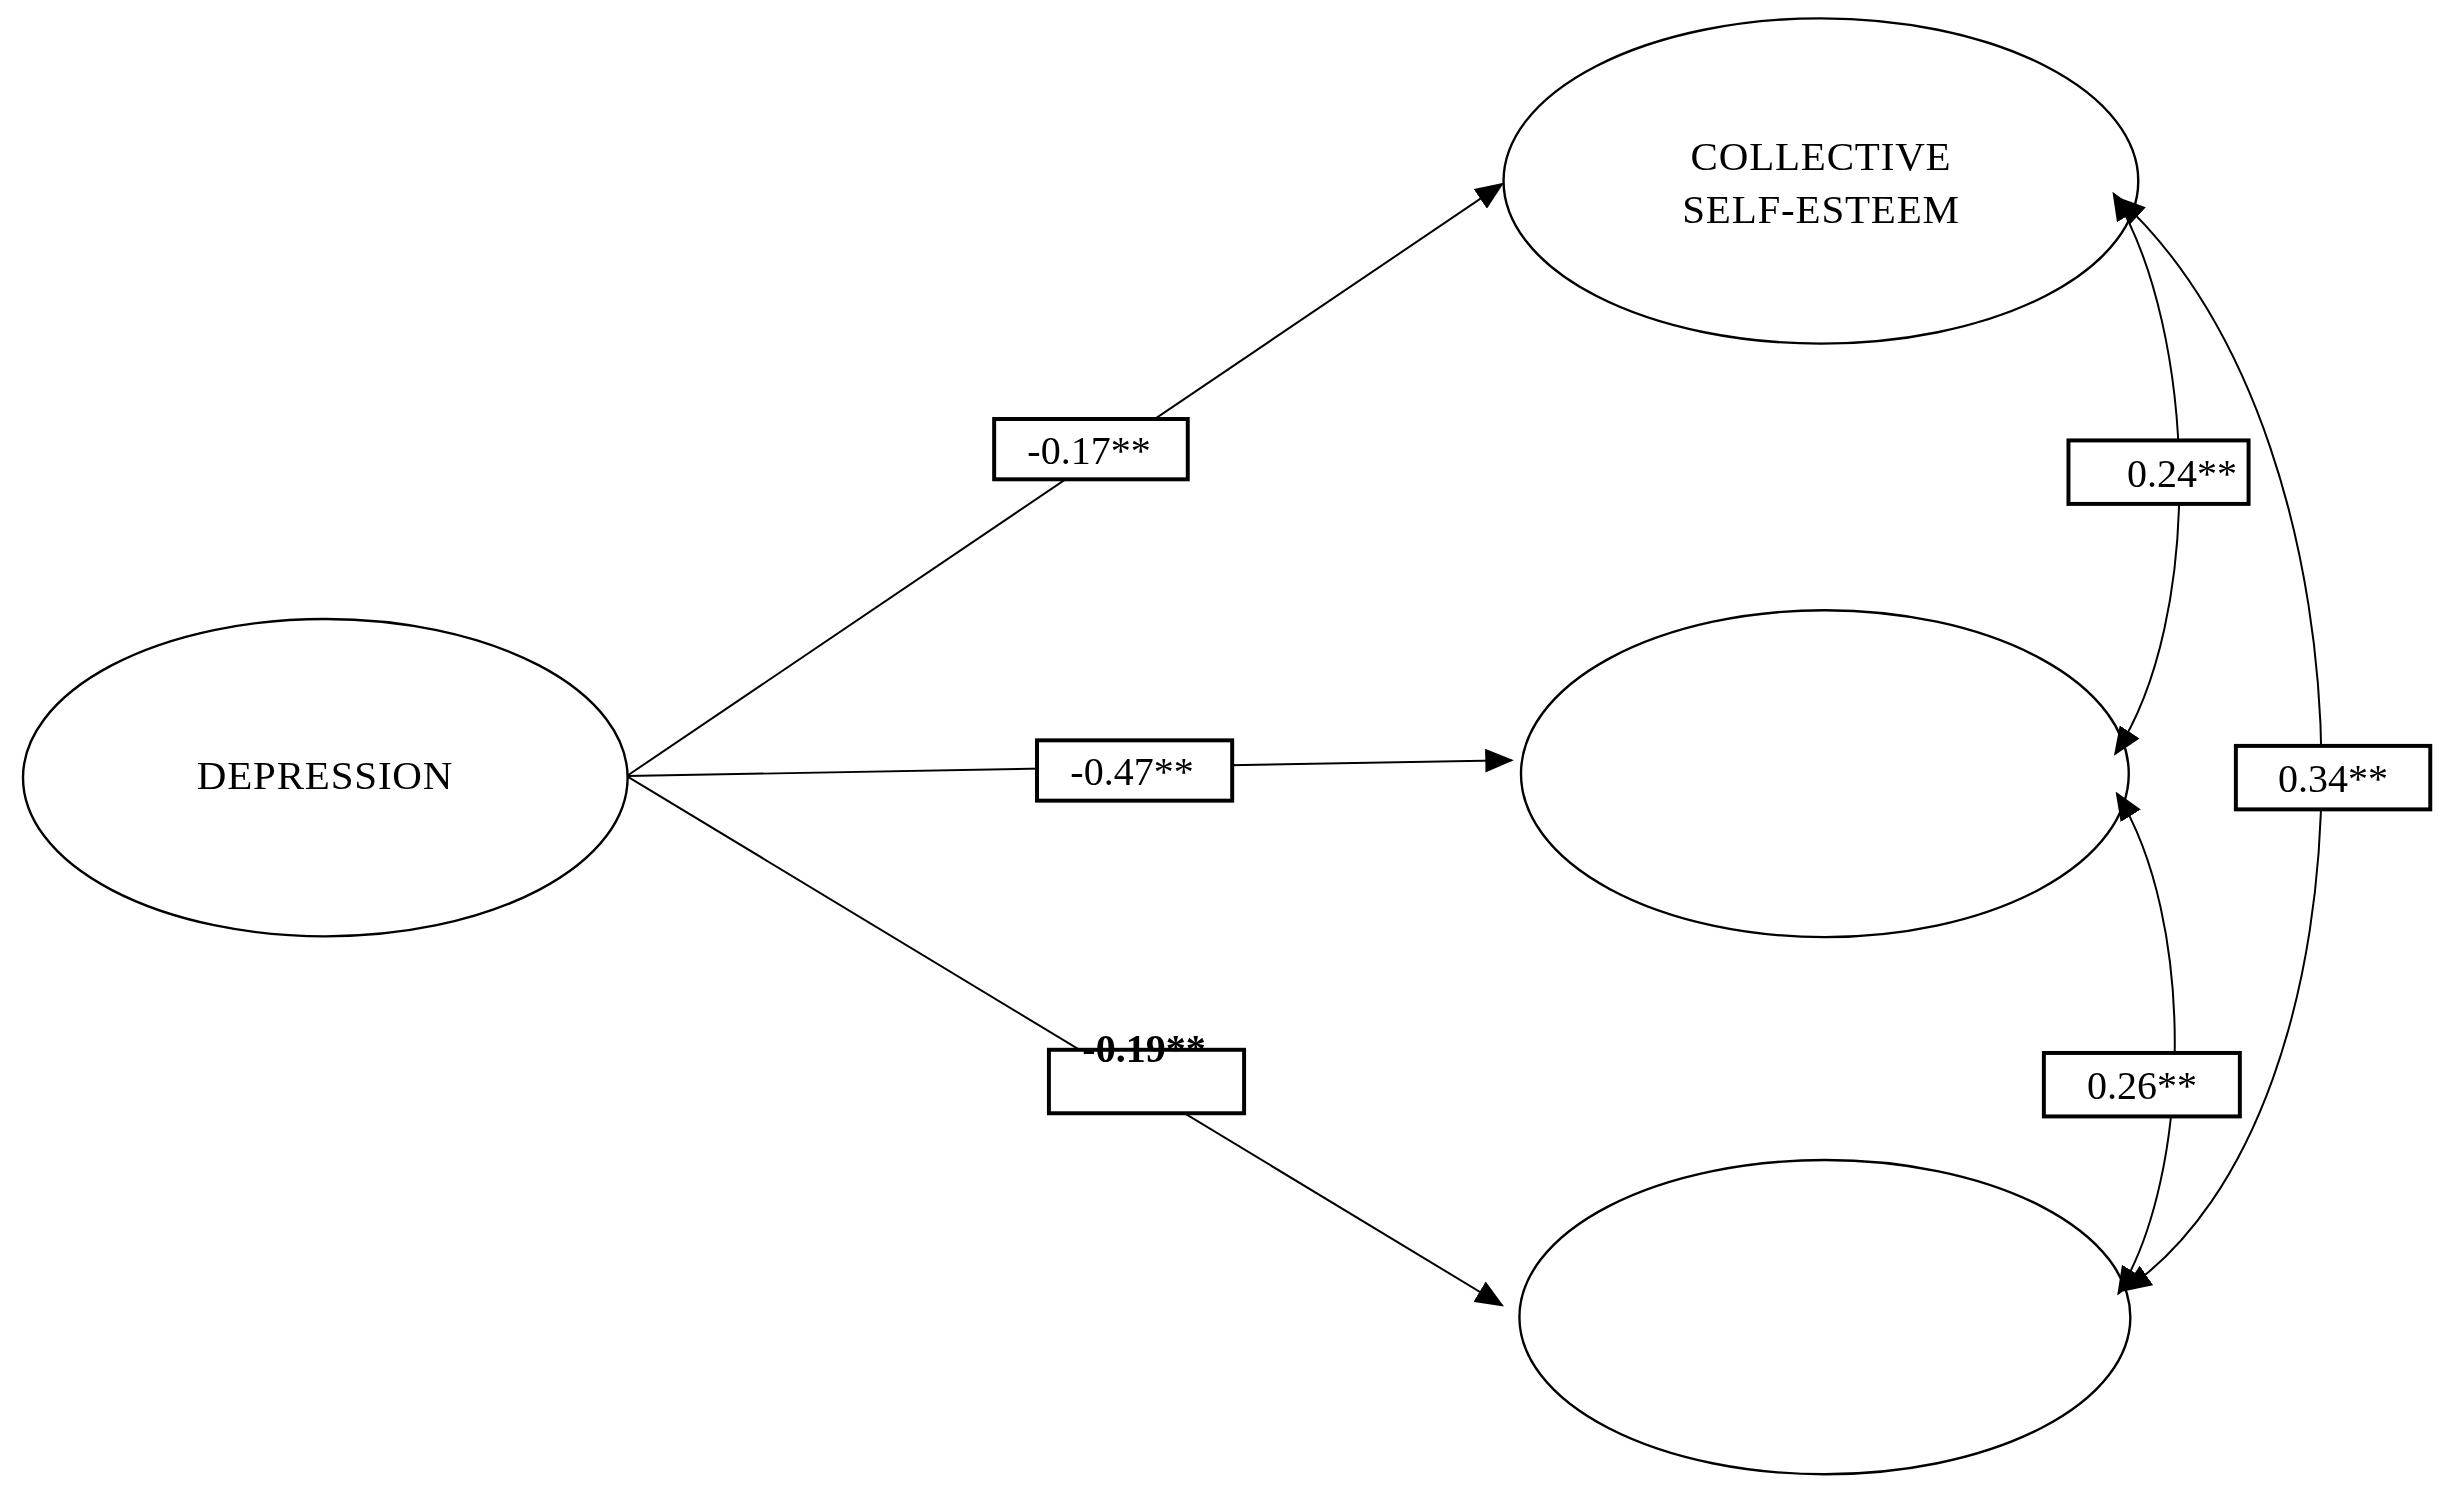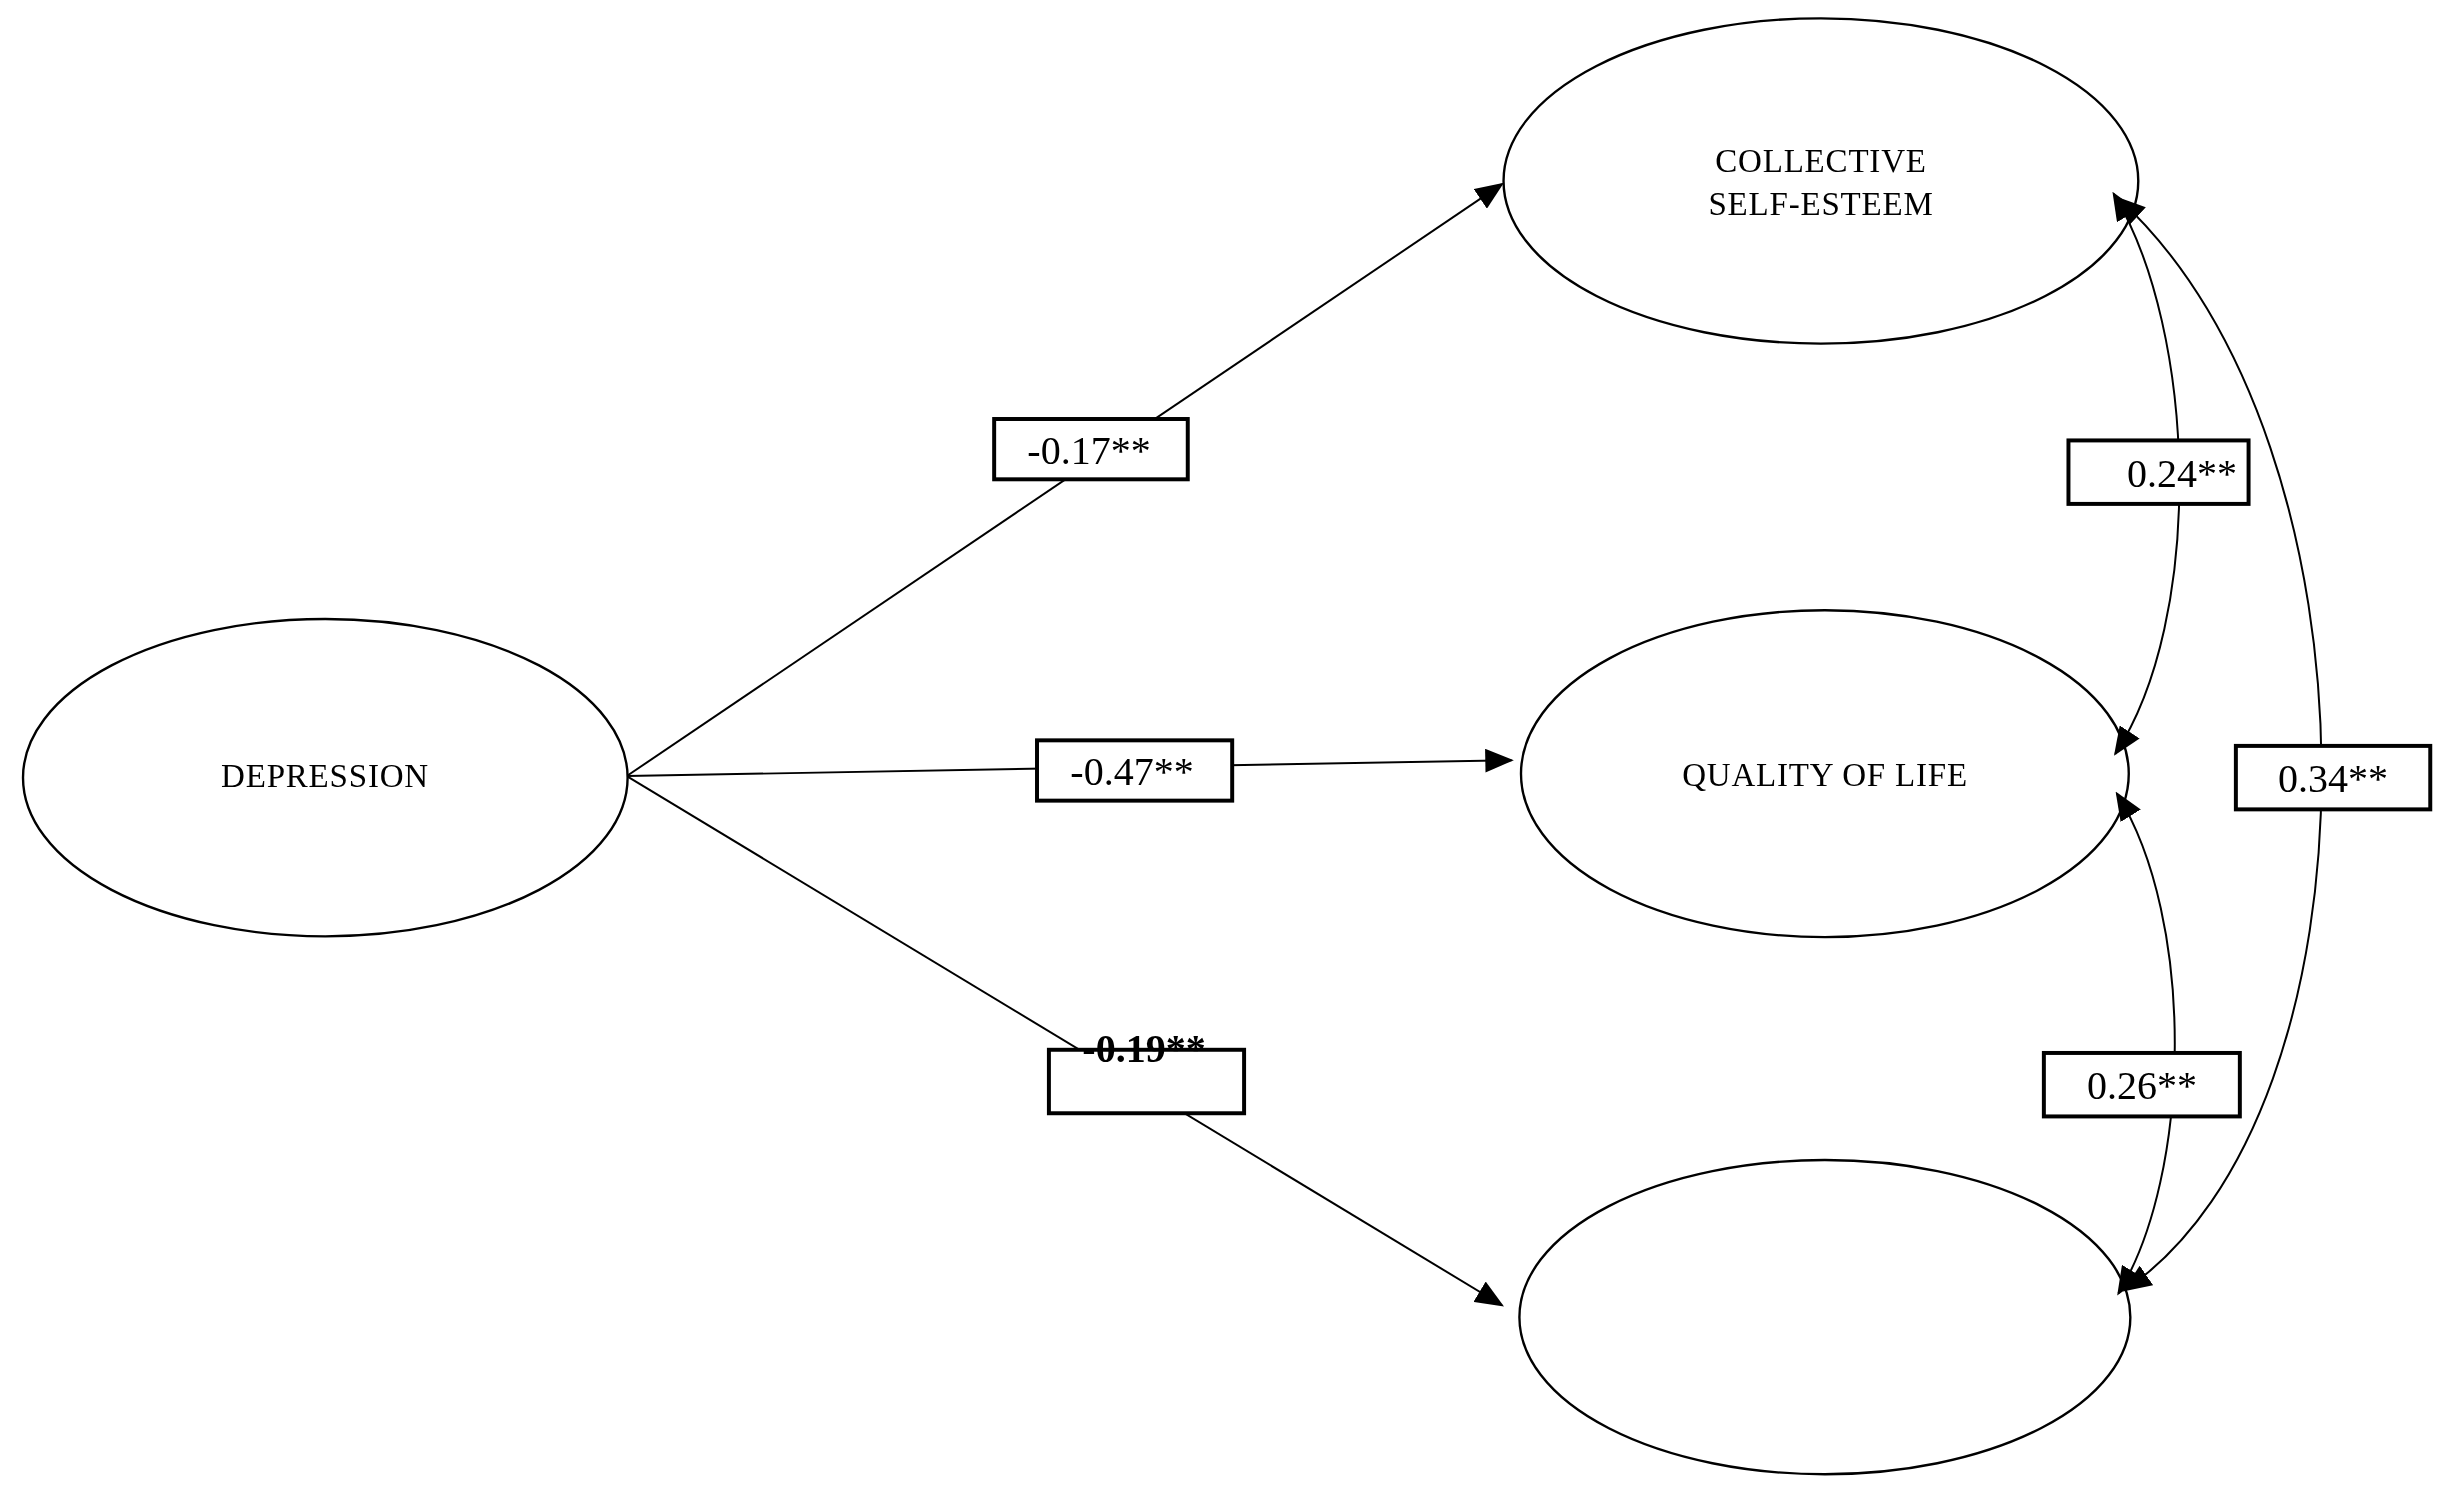--- a/index.html
+++ b/index.html
@@ -17,21 +17,21 @@
     overflow: hidden;
   }
   .canvas svg {
     position: absolute;
     left: 0;
     top: 0;
   }
   .node-label {
     position: absolute;
     transform: translate(-50%, -50%);
-    font-size: 33px;
+    font-size: 41px;
     line-height: 1.3;
     text-align: center;
     white-space: pre-line;
     letter-spacing: 0.8px;
     color: #000000;
   }
   .coef-label {
     position: absolute;
     transform: translate(-50%, -50%);
     font-size: 40px;
@@ -70,21 +70,20 @@
     <rect x="1307" y="933" width="246" height="76" fill="#ffffff" stroke="#000000" stroke-width="5"></rect>
     <rect x="1322" y="1323" width="246" height="80" fill="#ffffff" stroke="#000000" stroke-width="5"></rect>
     <rect x="2607" y="555" width="227" height="80" fill="#ffffff" stroke="#000000" stroke-width="5"></rect>
     <rect x="2576" y="1327" width="247" height="80" fill="#ffffff" stroke="#000000" stroke-width="5"></rect>
     <rect x="2818" y="940" width="245" height="80" fill="#ffffff" stroke="#000000" stroke-width="5"></rect>
   </svg>
 
   <div class="node-label" style="left:325px; top:776px;">DEPRESSION</div>
   <div class="node-label" style="left:1821px; top:183px;">COLLECTIVE
 SELF-ESTEEM</div>
-  <div class="node-label" style="left:1825px; top:775px;">QUALITY OF LIFE</div>
 
   <div class="coef-label" style="left:1089px; top:451px;">-0.17**</div>
   <div class="coef-label" style="left:1132px; top:772px;">-0.47**</div>
   <div class="coef-label" style="left:1144px; top:1049px;font-weight:bold;">-0.19**</div>
 
   <div class="coef-label" style="left:2158px; top:474px;margin-left:24px;">0.24**</div>
   <div class="coef-label" style="left:2142px; top:1086px;">0.26**</div>
   <div class="coef-label" style="left:2333px; top:779px;">0.34**</div>
 
 </div>

